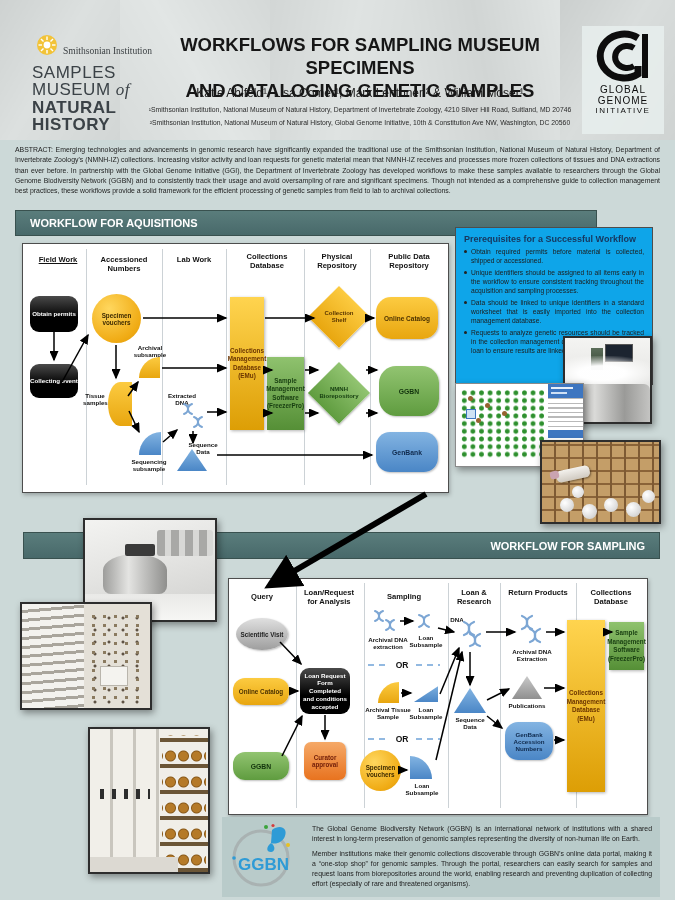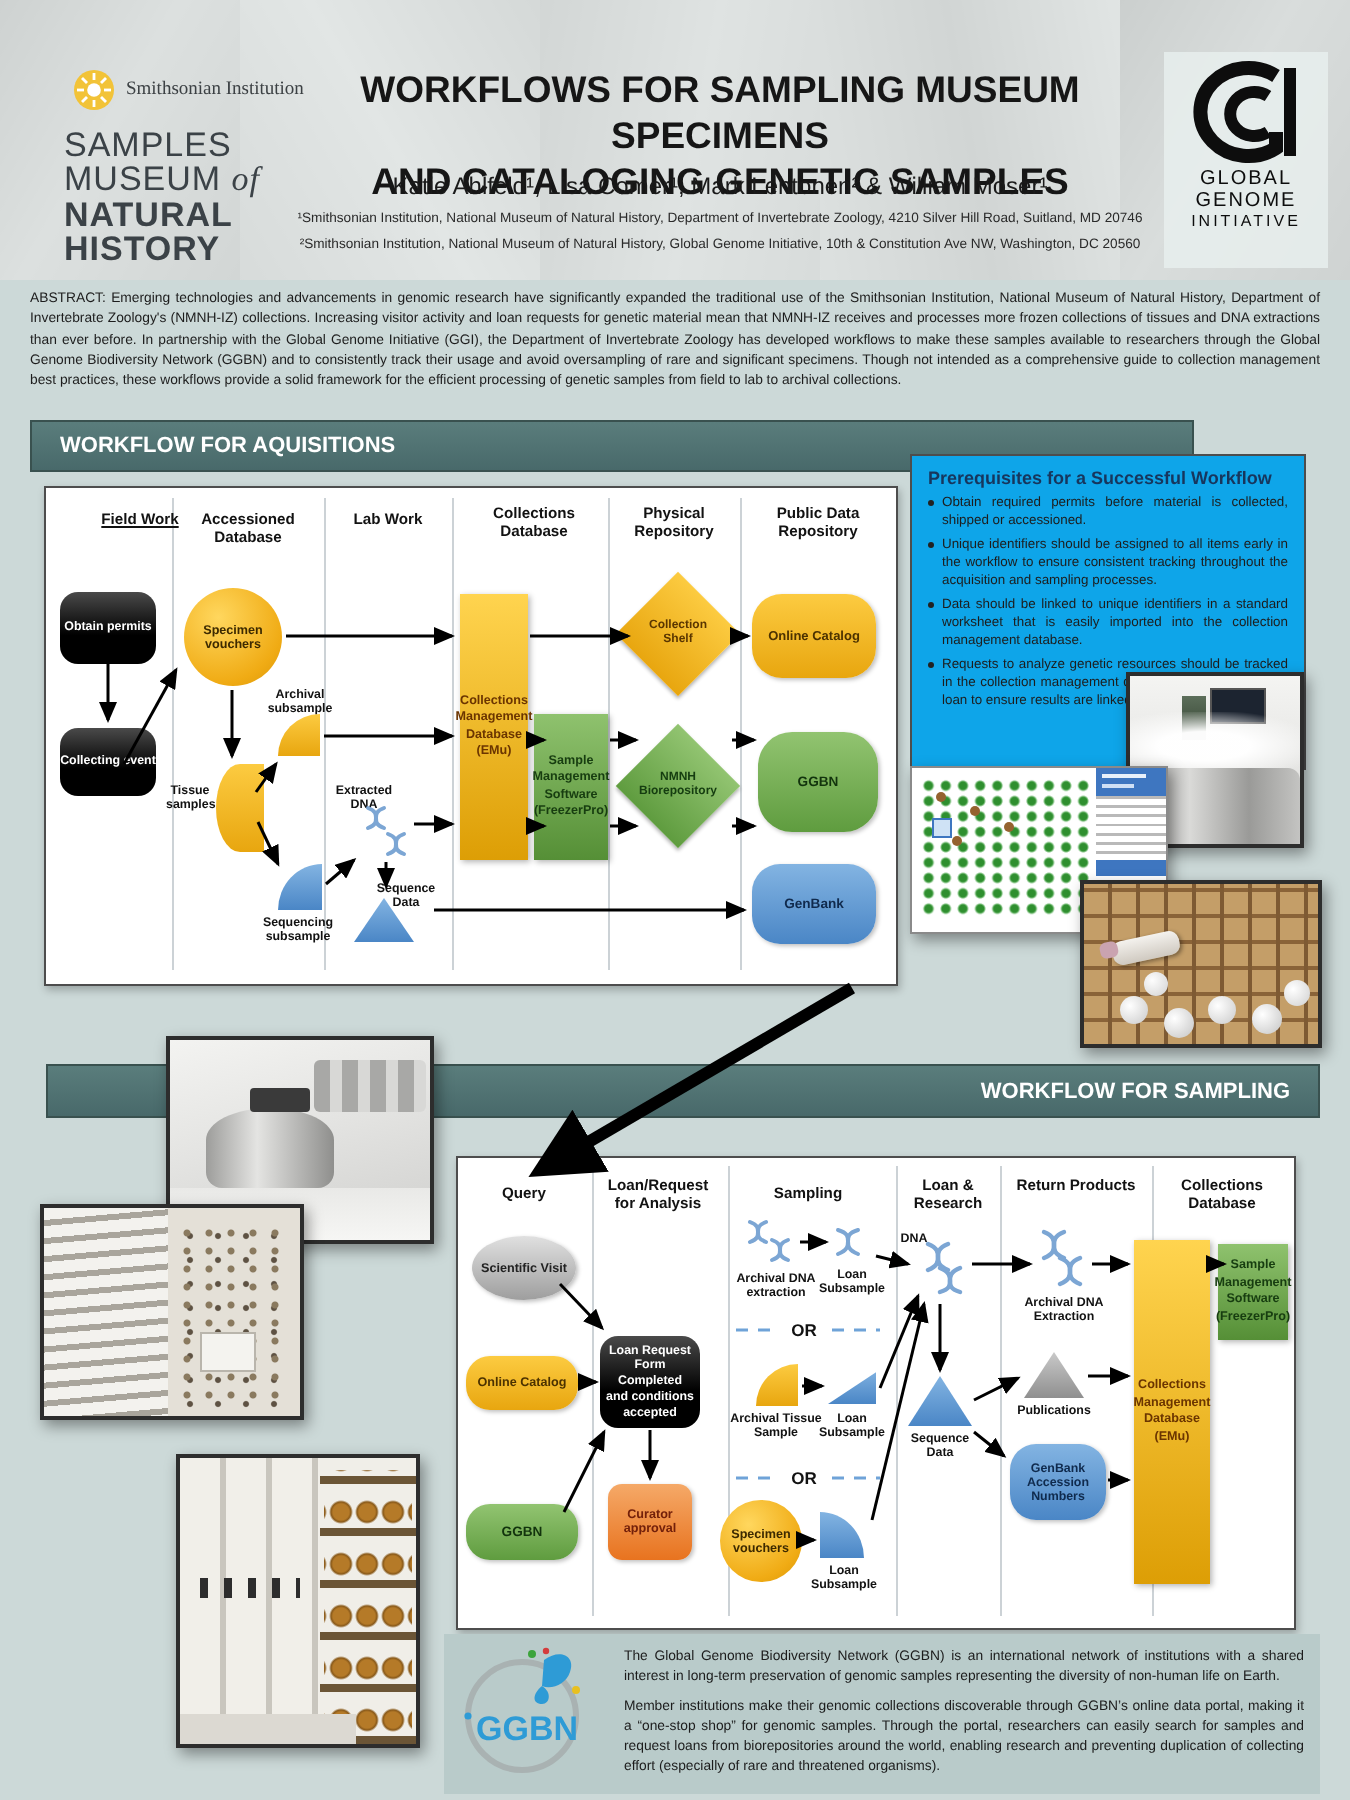--- a/index.html
+++ b/index.html
@@ -2,21 +2,21 @@
 <html><head>
 <meta charset="utf-8">
 <style>
   html,body{margin:0;padding:0;background:#ccd9d8;font-family:"Liberation Sans",sans-serif;}
   #poster{position:relative;width:675px;height:900px;background:#ccd9d8;overflow:hidden;}
   .abs{position:absolute;}
   
   #banner{left:0;top:0;width:675px;height:140px;background:#8b8f8e;}
   .bphoto{top:0;height:140px;filter:grayscale(1);}
   #banner-overlay{left:0;top:0;width:675px;height:140px;background:rgba(238,243,242,0.78);}
-  .sun-row{display:flex;align-items:center;gap:5px;}
+  .sun-row{display:flex;align-items:flex-end;gap:5px;}
   .smith-label{font-family:"Liberation Serif",serif;font-size:9.5px;color:#3c4144;}
   .wordmark{color:#3b4247;line-height:1.02;font-size:17px;letter-spacing:.5px;}
   .wordmark .it{font-family:"Liberation Serif",serif;font-style:italic;}
   .wordmark .bold{font-weight:bold;}
   .ptitle{font-size:18.5px;font-weight:bold;color:#161616;text-align:center;line-height:1.25;}
   .pauthors{font-size:12px;color:#1a1a1a;text-align:center;}
   .paffil{font-size:6.8px;color:#2a2a2a;text-align:center;}
   #ggi-box{background:rgba(232,238,237,0.85);text-align:center;color:#0d0d0d;}
   .ggi-l1{font-size:10px;letter-spacing:1px;line-height:1.1;}
   .ggi-l3{font-size:8px;letter-spacing:1.5px;}
@@ -127,22 +127,22 @@
   </div>
 
   <div class="abs panel" style="left:22px;top:243px;width:425px;height:248px;"></div>
 
   <div class="abs sep" style="left:86px;top:249px;height:236px;"></div>
   <div class="abs sep" style="left:162px;top:249px;height:236px;"></div>
   <div class="abs sep" style="left:226px;top:249px;height:236px;"></div>
   <div class="abs sep" style="left:304px;top:249px;height:236px;"></div>
   <div class="abs sep" style="left:370px;top:249px;height:236px;"></div>
 
-  <div class="abs colhead" style="left:42px;top:255px;width:56px;text-decoration:underline;">Field Work</div>
-  <div class="abs colhead" style="left:88px;top:255px;width:72px;">Accessioned Database</div>
+  <div class="abs colhead" style="left:30px;top:255px;width:56px;text-decoration:underline;">Field Work</div>
+  <div class="abs colhead" style="left:88px;top:255px;width:72px;">Accessioned Numbers</div>
   <div class="abs colhead" style="left:166px;top:255px;width:56px;">Lab Work</div>
   <div class="abs colhead" style="left:233px;top:252px;width:68px;">Collections Database</div>
   <div class="abs colhead" style="left:306px;top:252px;width:62px;">Physical Repository</div>
   <div class="abs colhead" style="left:373px;top:252px;width:72px;">Public Data Repository</div>
 
   <div class="abs blackbox flexc" style="left:30px;top:296px;width:48px;height:36px;">Obtain permits</div>
   <div class="abs blackbox flexc" style="left:30px;top:364px;width:48px;height:34px;">Collecting event</div>
   <div class="abs ycirc flexc" style="left:92px;top:294px;width:49px;height:49px;padding:4px;box-sizing:border-box;">Specimen vouchers</div>
   <div class="abs nlabel b" style="left:128px;top:344px;width:44px;">Archival subsample</div>
   <div class="abs fill-y wedge-tl" style="left:139px;top:357px;width:21px;height:21px;"></div>

